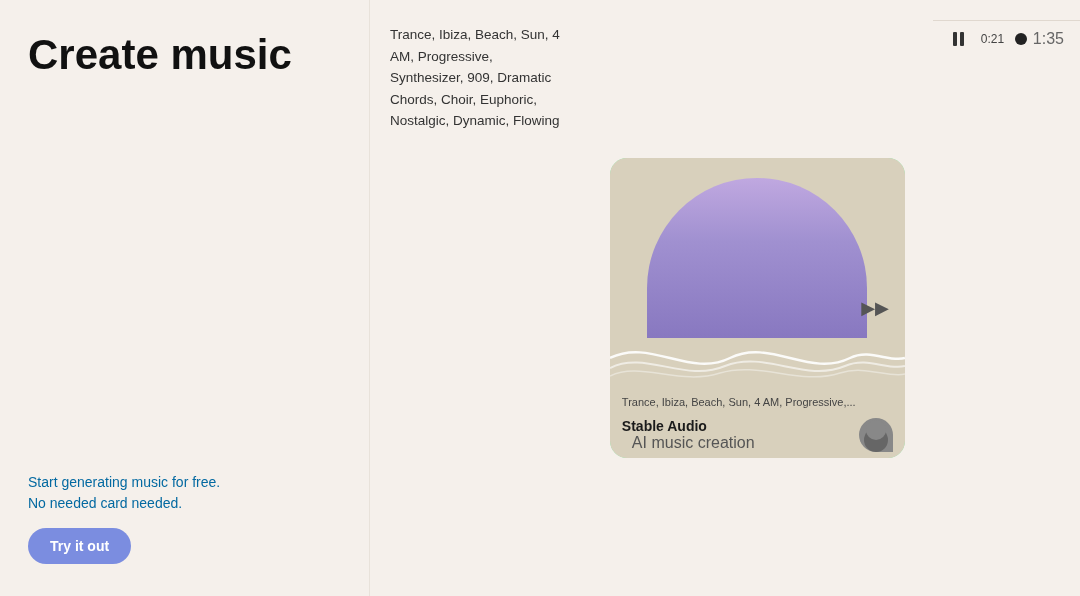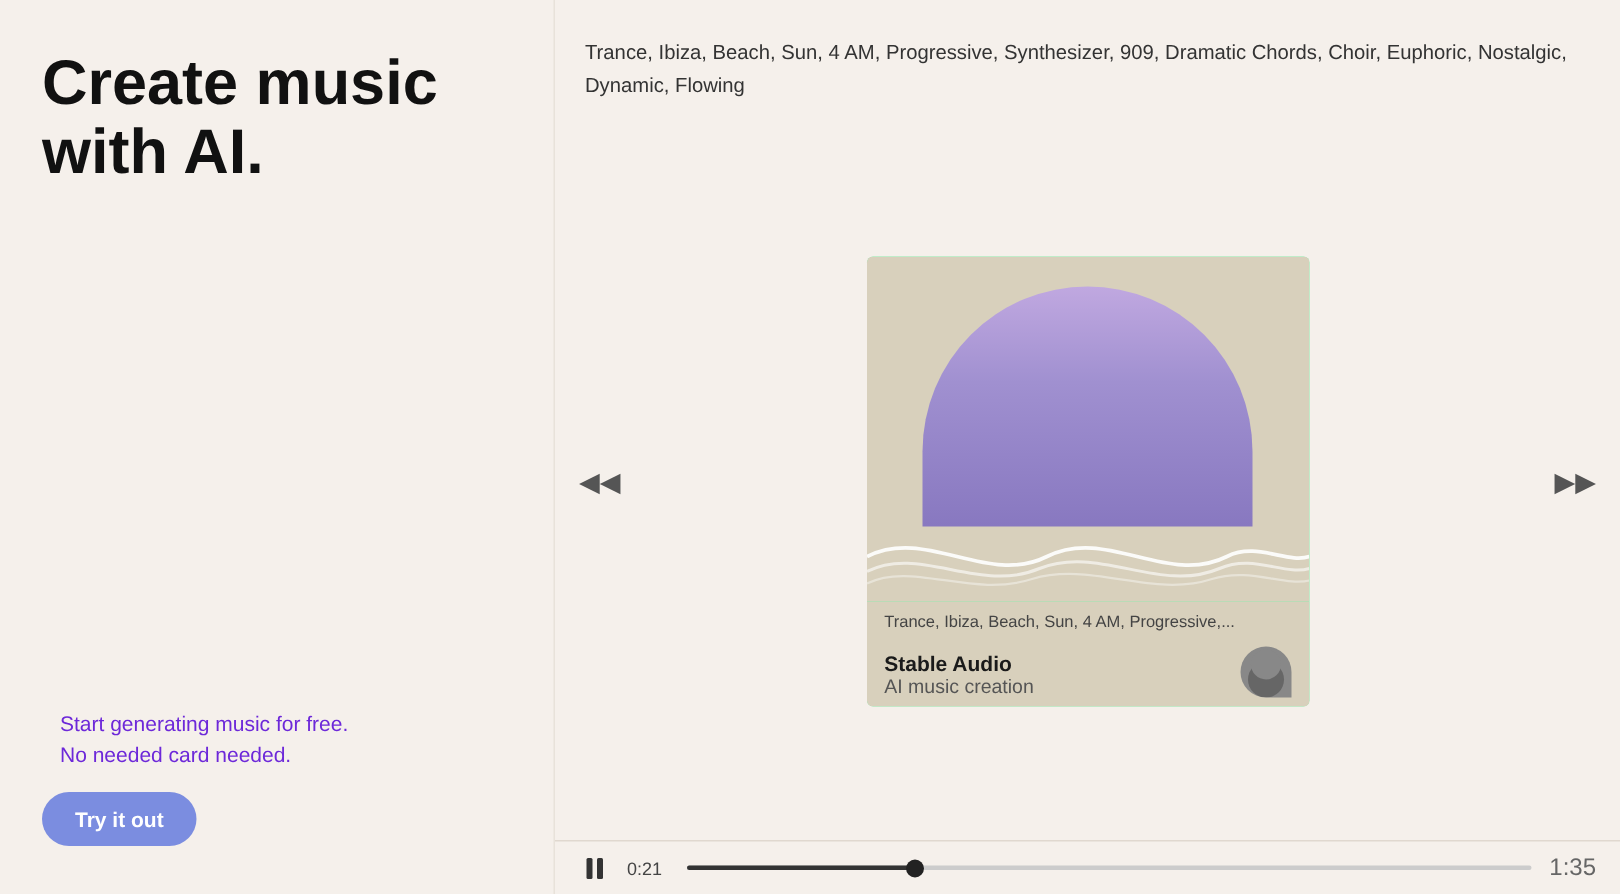--- a/index.html
+++ b/index.html
@@ -36,43 +36,41 @@
       line-height: 1.1;
       margin-bottom: auto;
     }
 
     .bottom-section {
       margin-top: auto;
     }
 
     .tagline {
       font-size: 14px;
-      color: #6d28d9;
+      color: #0369a1;
       line-height: 1.5;
       margin-bottom: 14px;
-      margin-left: 12px;
     }
 
     .try-button {
       background: #7b8de0;
       color: white;
       border: none;
       border-radius: 20px;
       padding: 10px 22px;
       font-size: 14px;
       font-weight: 700;
       cursor: pointer;
     }
 
     
     .right-panel {
       flex: 1;
       background: #f5f0eb;
       display: flex;
-      flex-direction: column;
       padding: 20px 0 0 0;
       position: relative;
       gap: 28px;
     }
 
     .tags-line {
       font-size: 13.5px;
       color: #333;
       line-height: 1.6;
       padding: 4px 20px 14px 20px;
@@ -107,21 +105,21 @@
       color: #555;
       cursor: pointer;
       user-select: none;
     }
 
     
     .album-card {
       width: 295px;
       height: 300px;
       background: #86efac;
-      border-radius: 4px;
+      border-radius: 17px;
       overflow: hidden;
       display: flex;
       flex-direction: column;
       position: relative;
     }
 
     .album-art {
       flex: 1;
       position: relative;
       display: flex;
@@ -174,22 +172,23 @@
       justify-content: space-between;
     }
 
     .album-name {
       font-size: 14px;
       font-weight: 700;
       color: #1a1a1a;
     }
 
     .album-sub {
-      font-size: 13px;
+      font-size: 16px;
       color: #555;
+      margin-left: 10px;
     }
 
     .stable-logo {
       width: 34px;
       height: 34px;
       background: #888;
       border-radius: 50% 50% 0 50%;
       overflow: hidden;
       display: flex;
       align-items: center;
@@ -273,21 +272,20 @@
       min-width: 28px;
       text-align: right;
     }
   </style>
 </head>
 <body>
 
 <div class="left-panel">
   <h1 class="main-title">
     <span>Create music</span><br>
-    <span>with AI.</span>
   </h1>
 
   <div class="bottom-section">
     <p class="tagline">
       <span>Start generating music for free.</span><br>
       <span>No needed card needed.</span>
     </p>
     <button class="try-button">Try it out</button>
   </div>
 </div>

